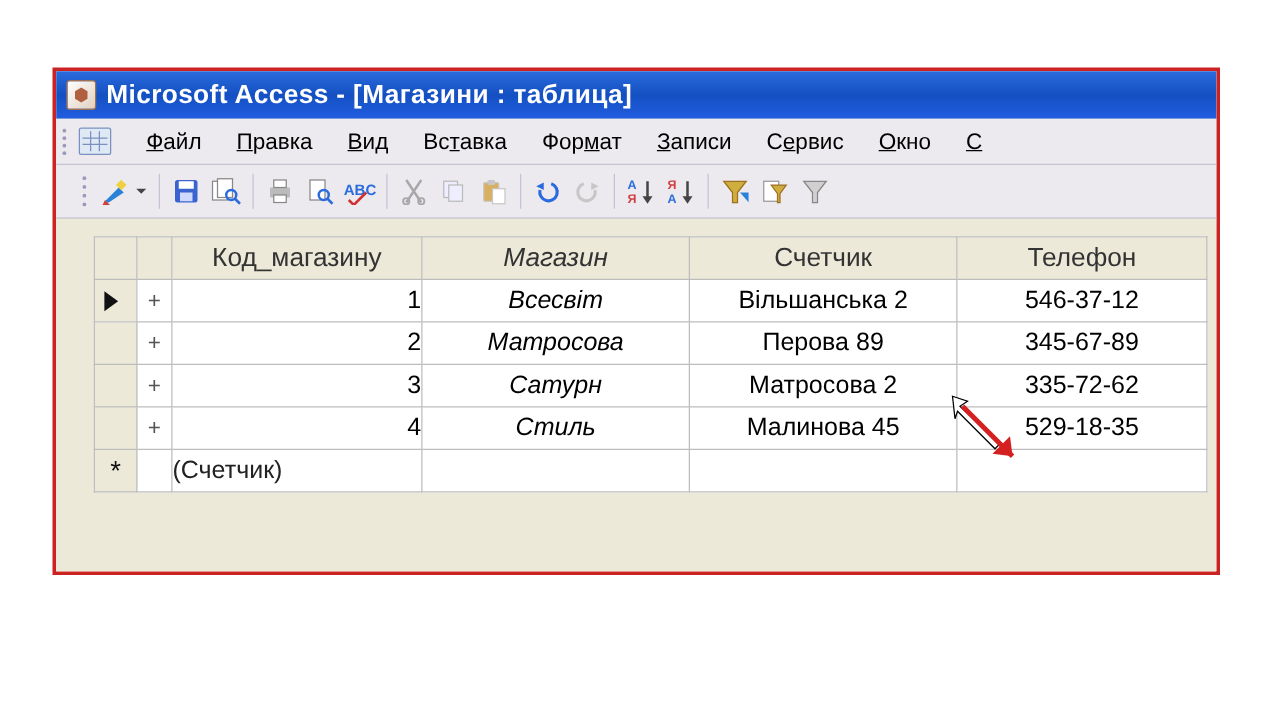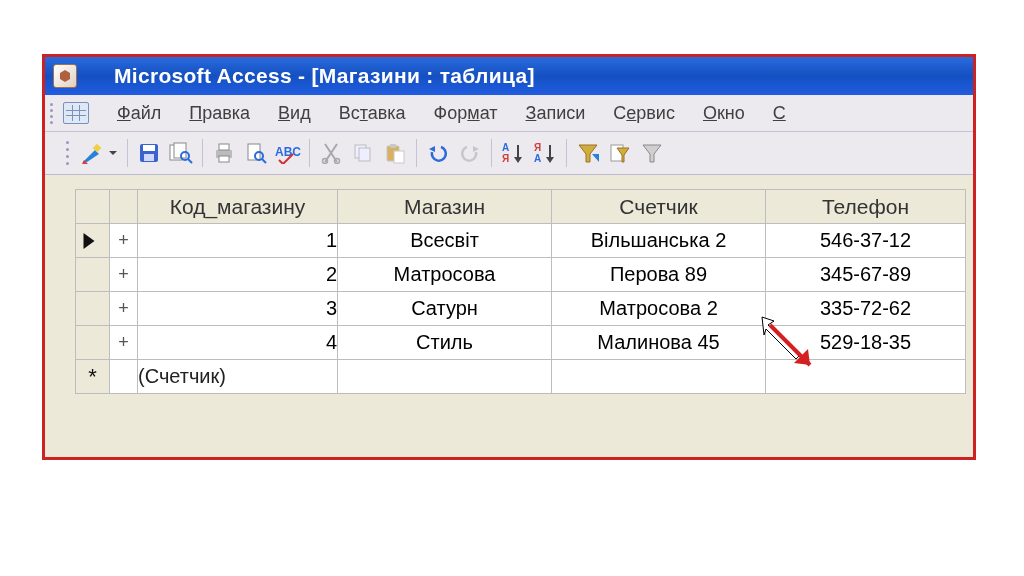--- a/index.html
+++ b/index.html
@@ -35,21 +35,20 @@
   .titlebar {
     height: 38px;
     background: linear-gradient(to bottom,#2a6bdd 0%,#1450c2 50%,#215de0 100%);
     display: flex;
     align-items: center;
     padding: 0 8px;
     color: #fff;
     font-weight: bold;
     font-size: 21px;
     letter-spacing: .3px;
-    gap: 29px;
   }
   .titlebar .app-icon {
     width: 22px;
     height: 22px;
     background: linear-gradient(135deg,#fff,#e0d0c0);
     border: 1px solid #a07050;
     border-radius: 3px;
     margin-right: 8px;
     display: flex;
     align-items: center;
@@ -58,21 +57,21 @@
     font-size: 16px;
   }
   
   .menubar {
     height: 36px;
     background: #eceaee;
     display: flex;
     align-items: center;
     padding: 0 2px;
     font-size: 18px;
-    color: #404040;
+    color: #000000;
     border-bottom: 1px solid #c5c2d6;
   }
   .menubar .grip {
     width: 10px;
     height: 24px;
     display: flex;
     flex-direction: column;
     justify-content: space-around;
     margin-right: 6px;
     padding: 4px 0;
@@ -205,21 +204,21 @@
   }
   .rowsel.newrow { font-size:22px; color:#111; }
   .expand {
     width: 28px;
     min-width:28px;
     text-align:center;
     color:#555;
     font-size:18px;
   }
   .col-id { width: 200px; }
-  .col-name { width: 214px; }
+  .col-name { width: 214px; font-style: italic; }
   .col-addr { width: 214px; }
   .col-phone { width: 200px; }
   td.num { text-align: right; padding-right: 6px; }
   td.txt { text-align: center; padding-left: 6px; }
   td.counter { padding-right: 6px; color:#222; }
   td.empty { background:#fff; }
 
   
   .cursor-annot {
     position: absolute;

